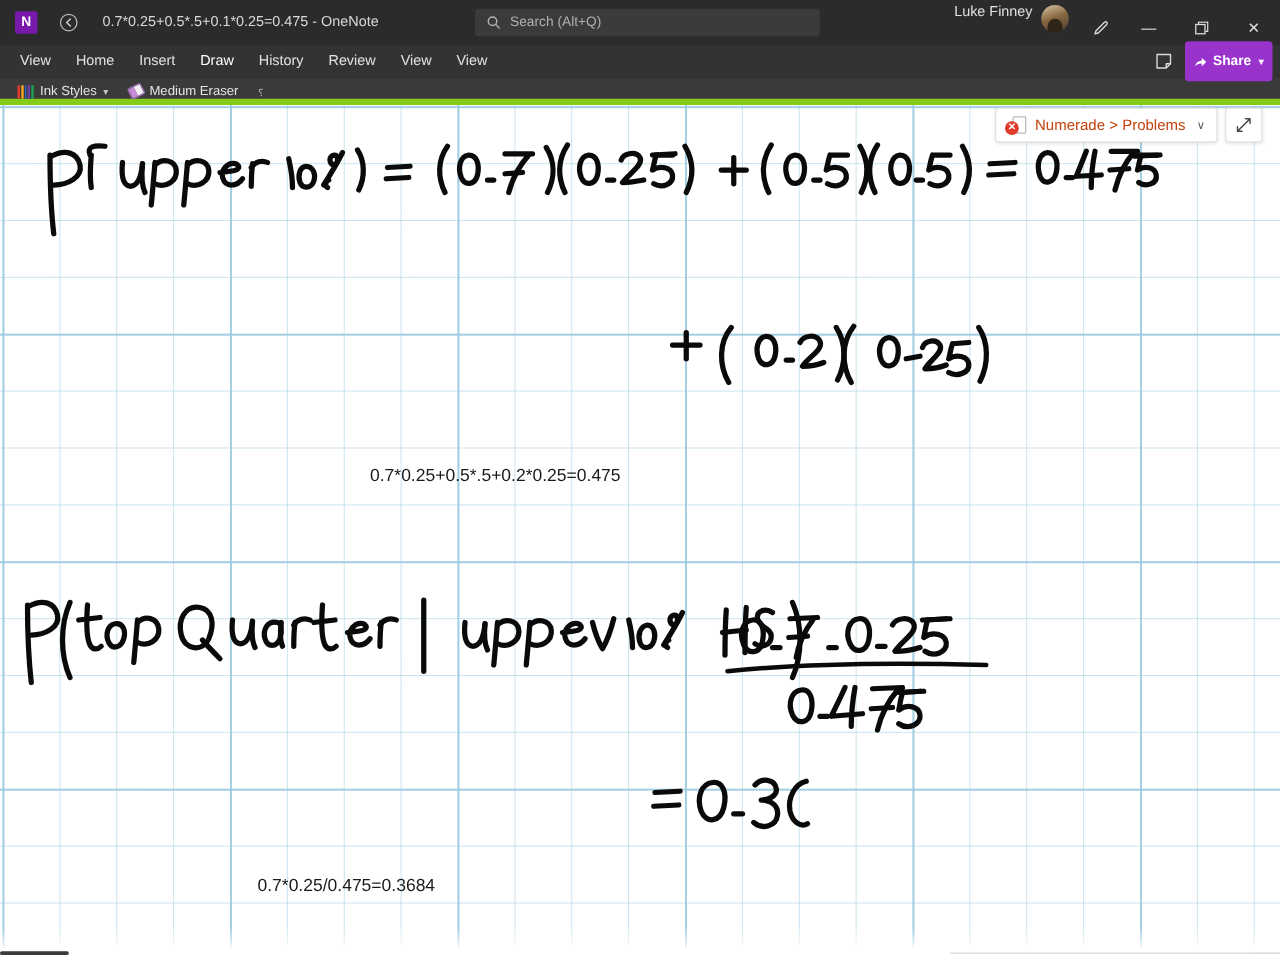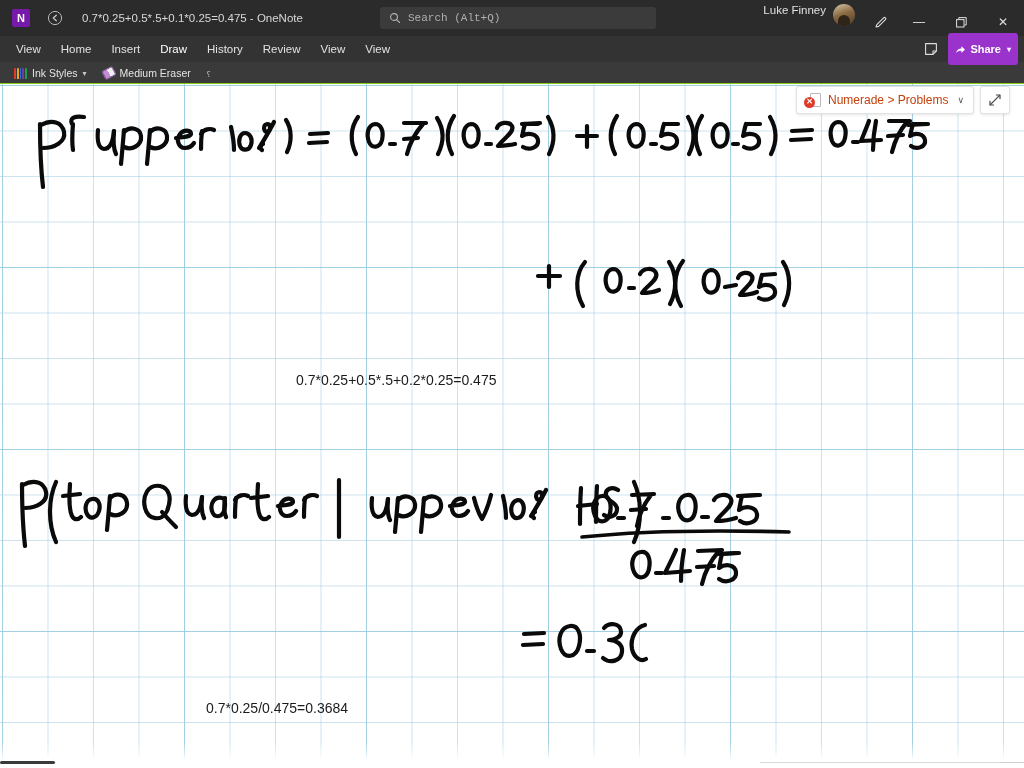--- a/index.html
+++ b/index.html
@@ -22,21 +22,21 @@
   .back-btn{
     width:26px;height:26px;margin-left:12px;border-radius:13px;
     display:flex;align-items:center;justify-content:center;
     color:#b8b8b8;font-size:14px;flex:none;
   }
   .doc-title{
     margin-left:14px;font-size:11.5px;color:#d8d8d8;white-space:nowrap;
   }
   .search-wrap{
     position:absolute;left:380px;top:7px;width:276px;height:22px;
-    background:#3b3b3b;border-radius:3px;display:flex;align-items:center;font-family:Liberation Mono, monospace;
+    background:#3b3b3b;border-radius:3px;display:flex;align-items:center;
   }
   .search-ico{
     margin-left:9px;width:12px;height:12px;color:#b4b4b4;font-size:11px;
     display:flex;align-items:center;justify-content:center;
   }
   .search-ph{ margin-left:7px;font-size:11px;color:#b0b0b0; }
   .tb-right{
     position:absolute;right:0;top:4px;height:36px;display:flex;align-items:flex-start;
   }
   .user-name{ font-size:11.5px;color:#e0e0e0;margin-right:7px; }
@@ -76,21 +76,21 @@
   }
   .share-btn{
     background:#8a2be2;background:#9933cc;color:#fff;height:32px;border-radius:3px;
     display:flex;align-items:center;padding:0 7px;font-size:11px;font-weight:bold;gap:4px;
   }
   .share-caret{ font-size:8px;opacity:.9;margin-left:2px; }
 
   
   .toolstrip{
     height:22px;background:#3a3a3a;display:flex;gap:0;
-    border-bottom:1px solid #84cc16;
+    border-bottom:5px solid #84cc16;
   }
   .tool{
     display:flex;align-items:center;height:22px;padding:0 8px;gap:5px;
     font-size:10.5px;color:#e4e4e4;
   }
   .tool:first-child{ margin-left:6px; }
   .pens-ico{ width:13px;height:12px;display:flex;gap:1px;align-items:flex-end; }
   .pens-ico i{ display:block;width:2.5px;height:11px;border-radius:1px 1px 0 0; }
   .eraser-ico{
     width:12px;height:10px;transform:rotate(-28deg);

